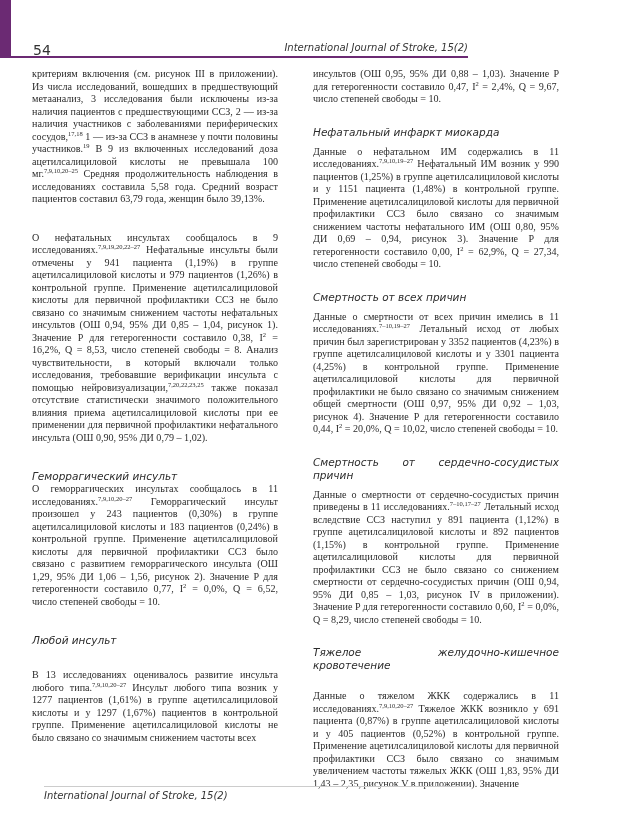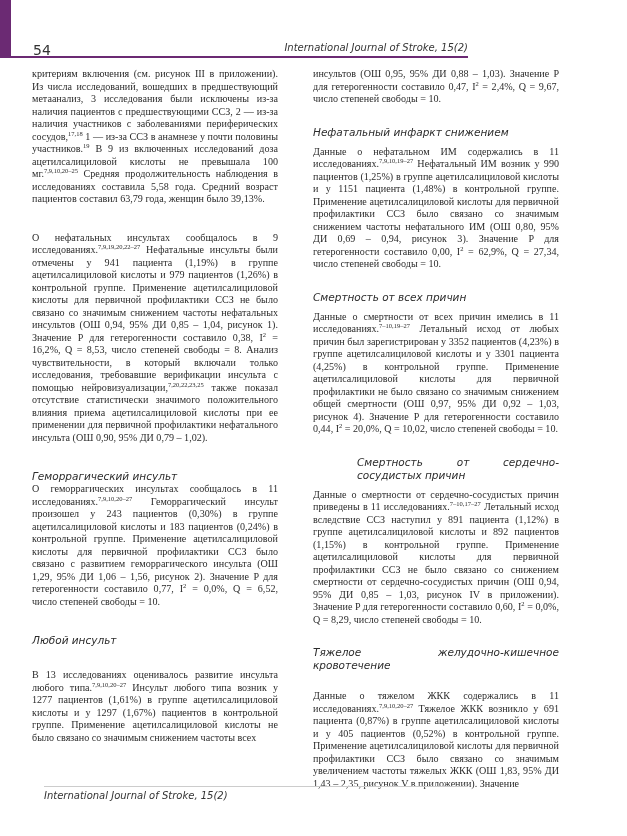--- a/index.html
+++ b/index.html
@@ -46,31 +46,31 @@
   <p>
     <span>В 13 исследованиях оценивалось развитие инсульта любого типа.</span><sup>7,9,10,20–27</sup><span> Инсульт любого типа возник у 1277 пациентов (1,61%) в группе ацетилсалициловой кислоты и у 1297 (1,67%) пациентов в контрольной группе. Применение ацетилсалициловой кислоты не было связано со значимым снижением частоты всех</span>
   </p>
 </div>
 
 <div class="col col-right">
   <p style="margin-bottom:20px;">
     <span>инсультов (ОШ 0,95, 95% ДИ 0,88 – 1,03). Значение P для гетерогенности составило 0,47, I</span><sup>2</sup><span> = 2,4%, Q = 9,67, число степеней свободы = 10.</span>
   </p>
 
-  <h3 style="margin-bottom:7px;">Нефатальный инфаркт снижением</h3>
+  <h3 style="margin-bottom:7px;">Нефатальный инфаркт миокарда</h3>
   <p style="margin-bottom:20px;">
     <span>Данные о нефатальном ИМ содержались в 11 исследованиях.</span><sup>7,9,10,19–27</sup><span> Нефатальный ИМ возник у 990 пациентов (1,25%) в группе ацетилсалициловой кислоты и у 1151 пациента (1,48%) в контрольной группе. Применение ацетилсалициловой кислоты для первичной профилактики ССЗ было связано со значимым снижением частоты нефатального ИМ (ОШ 0,80, 95% ДИ 0,69 – 0,94, рисунок 3). Значение P для гетерогенности составило 0,00, I</span><sup>2</sup><span> = 62,9%, Q = 27,34, число степеней свободы = 10.</span>
   </p>
 
   <h3 style="margin-bottom:7px;">Смертность от всех причин</h3>
   <p style="margin-bottom:20px;">
     <span>Данные о смертности от всех причин имелись в 11 исследованиях.</span><sup>7–10,19–27</sup><span> Летальный исход от любых причин был зарегистрирован у 3352 пациентов (4,23%) в группе ацетилсалициловой кислоты и у 3301 пациента (4,25%) в контрольной группе. Применение ацетилсалициловой кислоты для первичной профилактики не было связано со значимым снижением общей смертности (ОШ 0,97, 95% ДИ 0,92 – 1,03, рисунок 4). Значение P для гетерогенности составило 0,44, I</span><sup>2</sup><span> = 20,0%, Q = 10,02, число степеней свободы = 10.</span>
   </p>
 
-  <h3 style="margin-bottom:7px;margin-left:44px;">Смертность от сердечно-сосудистых причин</h3>
+  <h3 style="margin-bottom:7px;">Смертность от сердечно-сосудистых причин</h3>
   <p style="margin-bottom:20px;">
     <span>Данные о смертности от сердечно-сосудистых причин приведены в 11 исследованиях.</span><sup>7–10,17–27</sup><span> Летальный исход вследствие ССЗ наступил у 891 пациента (1,12%) в группе ацетилсалициловой кислоты и 892 пациентов (1,15%) в контрольной группе. Применение ацетилсалициловой кислоты для первичной профилактики ССЗ не было связано со снижением смертности от сердечно-сосудистых причин (ОШ 0,94, 95% ДИ 0,85 – 1,03, рисунок IV в приложении). Значение P для гетерогенности составило 0,60, I</span><sup>2</sup><span> = 0,0%, Q = 8,29, число степеней свободы = 10.</span>
   </p>
 
   <h3 style="margin-bottom:18px;">Тяжелое желудочно-кишечное кровотечение</h3>
   <p>
     <span>Данные о тяжелом ЖКК содержались в 11 исследованиях.</span><sup>7,9,10,20–27</sup><span> Тяжелое ЖКК возникло у 691 пациента (0,87%) в группе ацетилсалициловой кислоты и у 405 пациентов (0,52%) в контрольной группе. Применение ацетилсалициловой кислоты для первичной профилактики ССЗ было связано со значимым увеличением частоты тяжелых ЖКК (ОШ 1,83, 95% ДИ 1,43 – 2,35, рисунок V в приложении). Значение</span>
   </p>
 </div>
 

